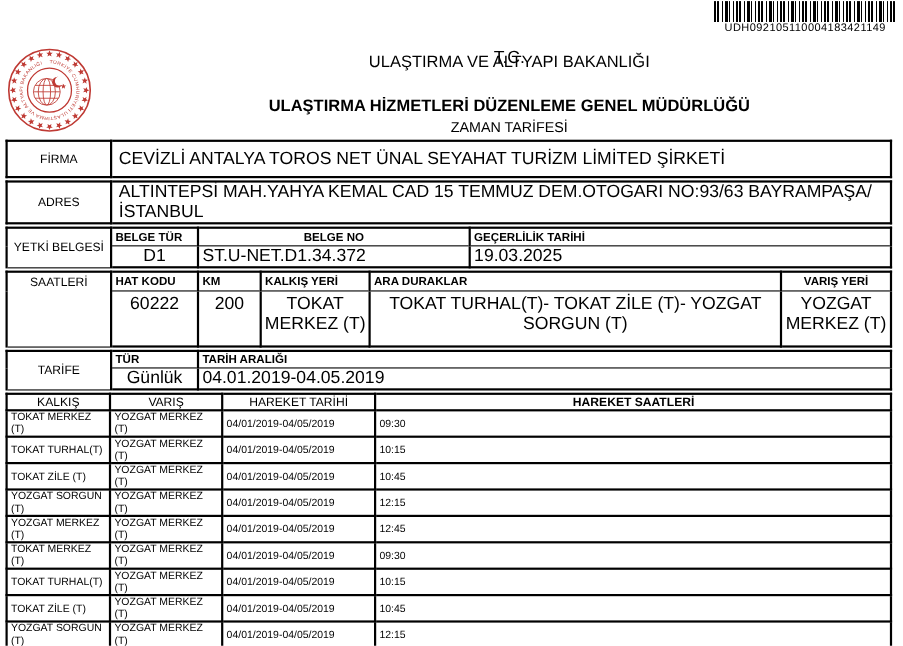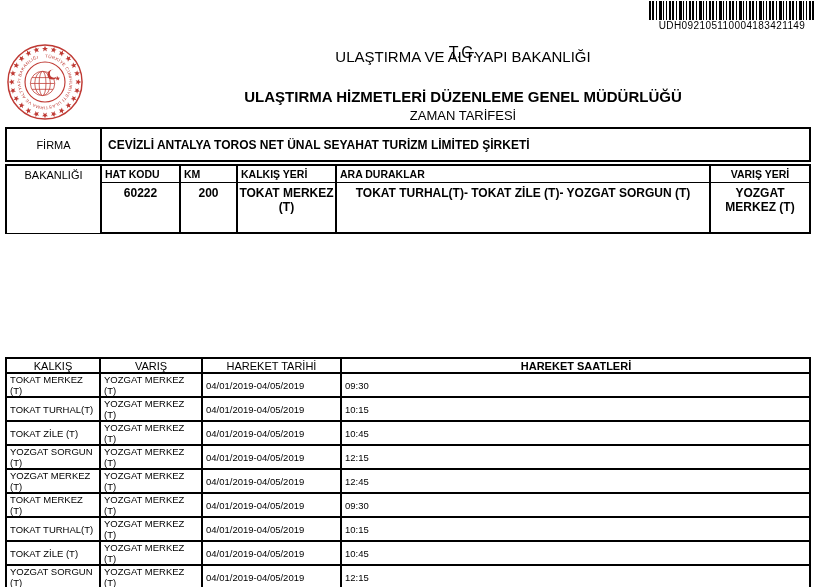--- a/index.html
+++ b/index.html
@@ -23,21 +23,21 @@
 
   
   #seal{left:6px;top:42px}
 
   
   #info-wrap{left:5px;top:127px;width:806px}
   table.sec{border-collapse:collapse;table-layout:fixed;width:806px;margin:0 0 2px 0}
   table.sec th,table.sec td{border:2px solid #000;overflow:hidden;padding:0 3px;vertical-align:middle}
   table.sec .lbl{font-size:11px;font-weight:normal;text-align:center}
   table.sec .sub{font-size:10.5px;font-weight:bold}
-  table.sec td{font-size:12px;font-weight:bold}
+  table.sec td{font-size:16px;font-weight:normal}
   table.sec tr.hdr th{border-bottom:1px solid #000}
   table.sec tr.valr td{border-top:1px solid #000}
   .lft{text-align:left}.ctr{text-align:center}
   .topal{vertical-align:top !important;padding-top:3px !important}
 
   
   #sched-wrap{left:5px;top:357px;width:806px}
   table.sched{border-collapse:collapse;table-layout:fixed;width:806px}
   table.sched th,table.sched td{border:2px solid #000;overflow:hidden;padding:0 3px}
   table.sched th{font-weight:normal;font-size:11px;height:13px;text-align:center}
@@ -121,50 +121,101 @@
         <col>
       </colgroup>
     <tbody>
         <tr>
       <th class="lbl" style="height:31px">FİRMA</th>
       <td class="lft" style="padding-left:6px">CEVİZLİ ANTALYA TOROS NET ÜNAL SEYAHAT TURİZM LİMİTED ŞİRKETİ</td>
     </tr>
   </tbody>
     </table>
 
-
+  <table class="sec">
+    <colgroup>
+        <col style="width:95px">
+        <col>
+      </colgroup>
+    <tbody>
+        <tr>
+      <th class="lbl" style="height:22px">ADRES</th>
+      <td class="lft" style="padding-left:6px">ALTINTEPSİ MAH.YAHYA KEMAL CAD 15 TEMMUZ DEM.OTOGARI NO:93/63 BAYRAMPAŞA/İSTANBUL</td>
+    </tr>
+  </tbody>
+    </table>
+
+  <table class="sec">
+    <colgroup>
+        <col style="width:95px">
+        <col style="width:79px">
+        <col style="width:247px">
+        <col>
+      </colgroup>
+    <tbody>
+        <tr class="hdr">
+      <th class="lbl" rowspan="2">YETKİ BELGESİ</th>
+      <th class="sub lft" style="height:15px">BELGE TÜR</th>
+      <th class="sub ctr">BELGE NO</th>
+      <th class="sub lft">GEÇERLİLİK TARİHİ</th>
+    </tr>
+    <tr class="valr">
+      <td class="ctr" style="height:15px">D1</td>
+      <td class="lft">ST.U-NET.D1.34.372</td>
+      <td class="lft">19.03.2025</td>
+    </tr>
+  </tbody>
+    </table>
 
   <table class="sec">
     <colgroup>
         <col style="width:95px">
         <col style="width:79px">
         <col style="width:57px">
         <col style="width:99px">
         <col style="width:374px">
         <col>
       </colgroup>
     <tbody>
         <tr class="hdr">
-      <th class="lbl topal" rowspan="2">BAKANLIĞI</th>
+      <th class="lbl topal" rowspan="2">SAATLERİ</th>
       <th class="sub lft" style="height:16px">HAT KODU</th>
       <th class="sub lft">KM</th>
       <th class="sub lft">KALKIŞ YERİ</th>
       <th class="sub lft">ARA DURAKLAR</th>
       <th class="sub ctr">VARIŞ YERİ</th>
     </tr>
     <tr class="valr">
       <td class="ctr topal" style="height:46px">60222</td>
       <td class="ctr topal">200</td>
       <td class="ctr topal" style="padding:3px 1px 0">TOKAT MERKEZ (T)</td>
       <td class="ctr topal">TOKAT TURHAL(T)- TOKAT ZİLE (T)- YOZGAT SORGUN (T)</td>
       <td class="ctr topal">YOZGAT MERKEZ (T)</td>
     </tr>
   </tbody>
     </table>
 
+  <table class="sec">
+    <colgroup>
+        <col style="width:95px">
+        <col style="width:79px">
+        <col>
+      </colgroup>
+    <tbody>
+        <tr class="hdr">
+      <th class="lbl" rowspan="2">TARİFE</th>
+      <th class="sub lft" style="height:14px">TÜR</th>
+      <th class="sub lft">TARİH ARALIĞI</th>
+    </tr>
+    <tr class="valr">
+      <td class="ctr" style="height:14px">Günlük</td>
+      <td class="lft">04.01.2019-04.05.2019</td>
+    </tr>
+  </tbody>
+    </table>
 </div>
 
 <div class="abs" id="sched-wrap">
   <table class="sched">
     <colgroup>
         <col style="width:94px">
         <col style="width:102px">
         <col style="width:139px">
         <col>
       </colgroup>

